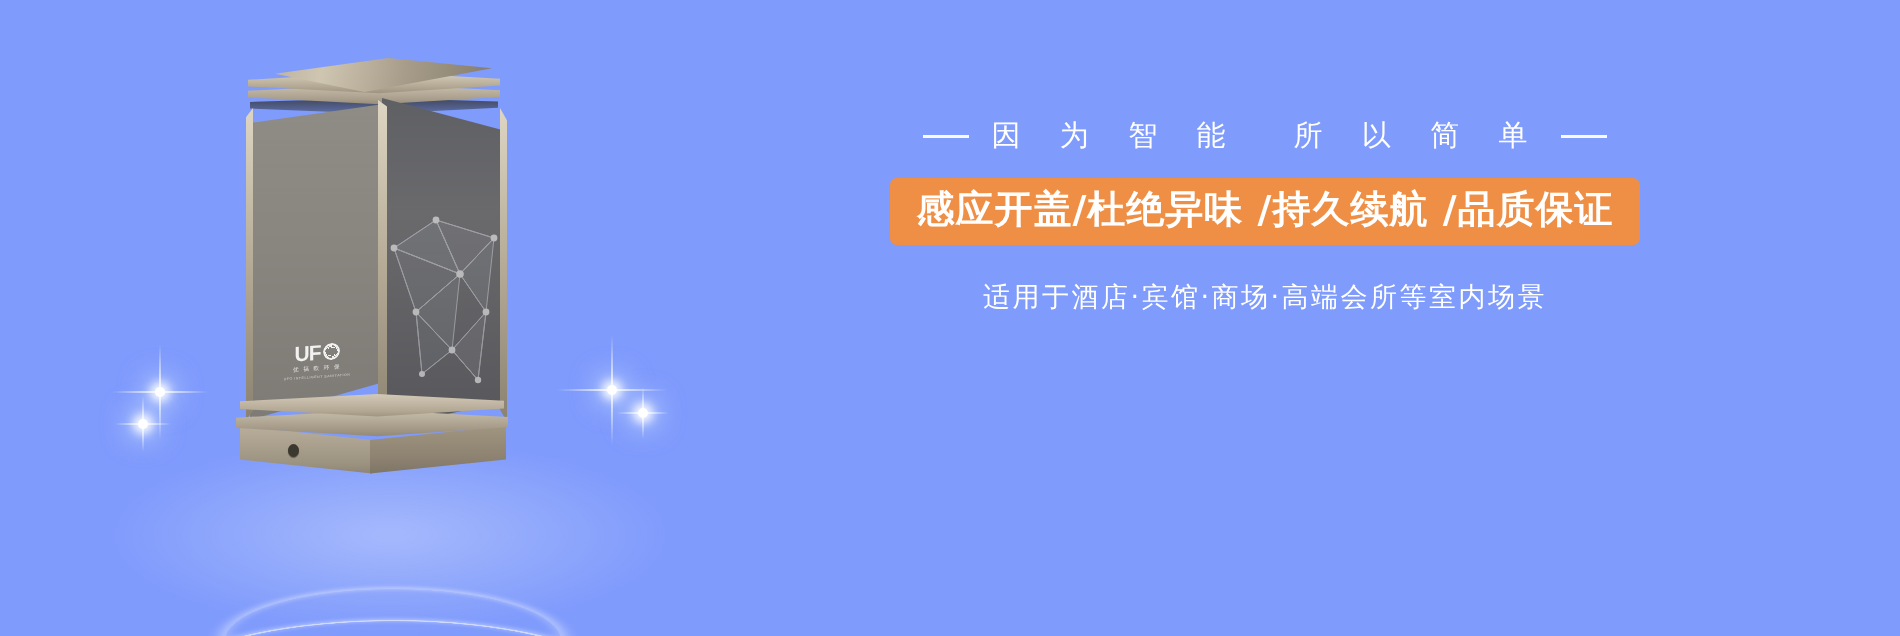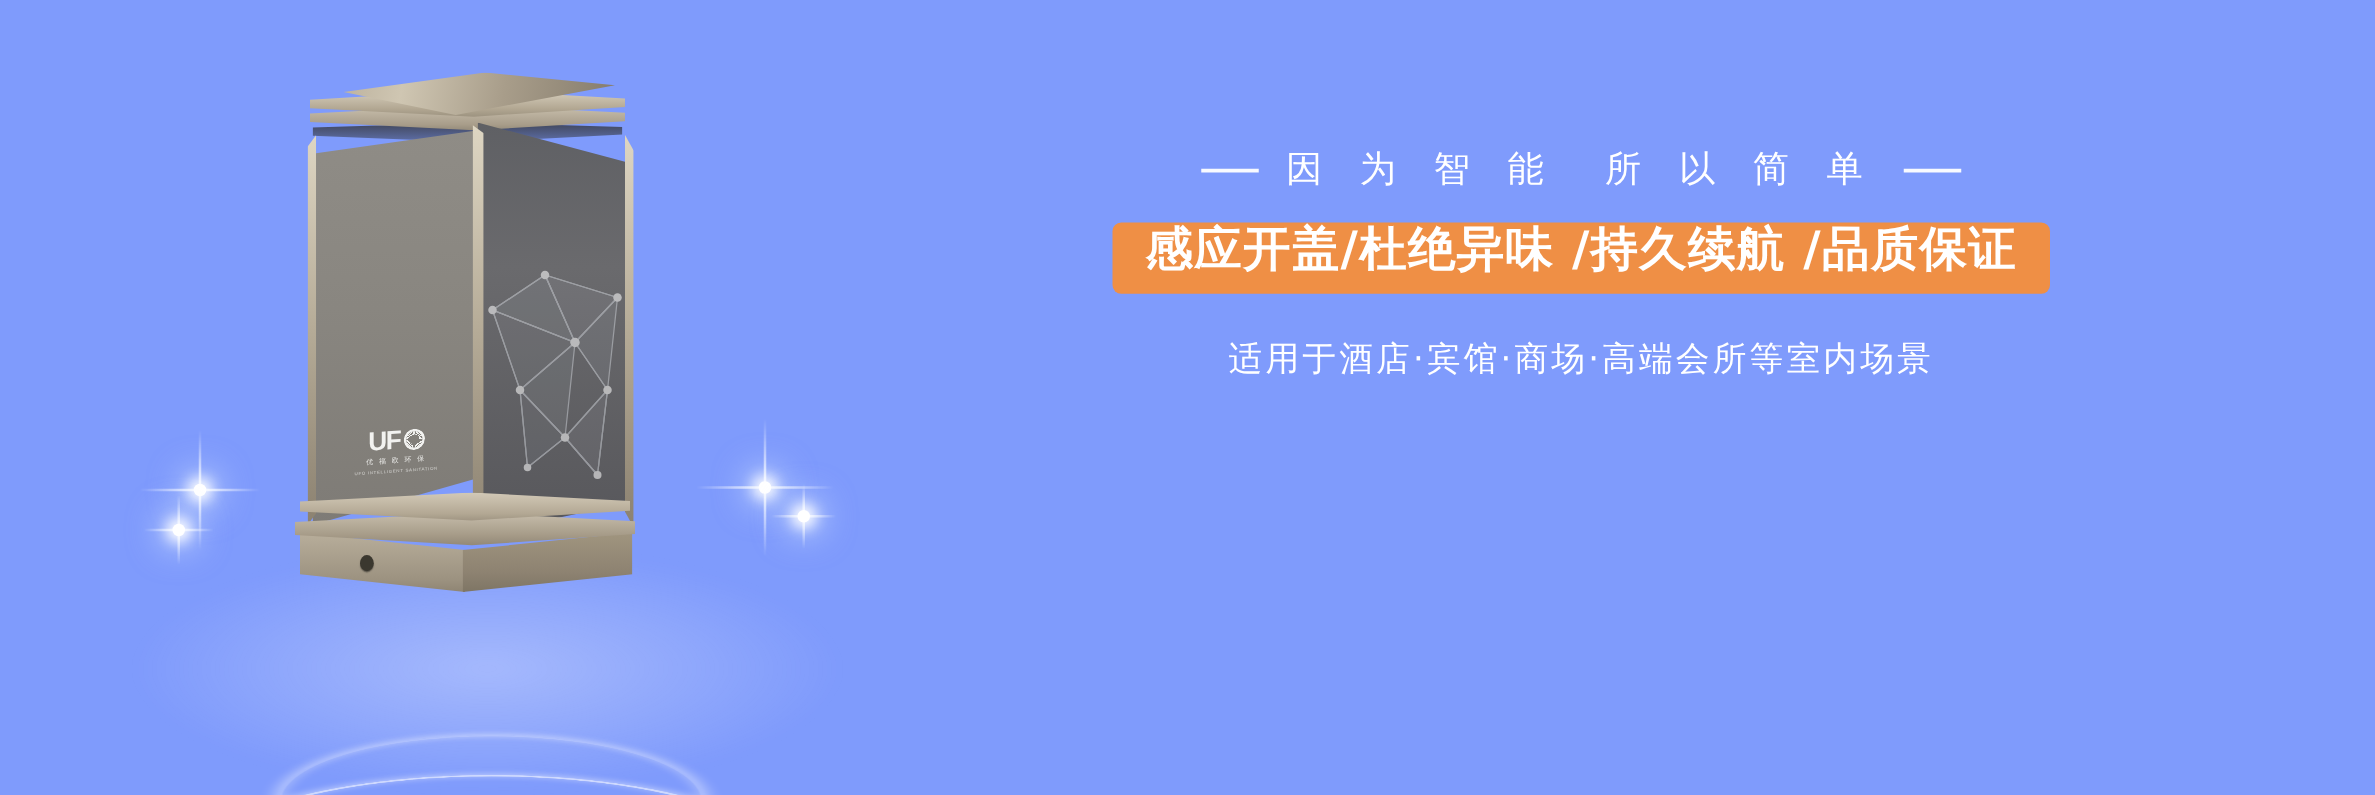--- a/index.html
+++ b/index.html
@@ -194,27 +194,27 @@
       0 0 26px rgba(110,205,245,.55);
   }
   #subline{
     margin-top:20px;
     display:flex;align-items:center;justify-content:center;gap:22px;
     color:#ffffff;
   }
   .dash{display:inline-block;width:46px;height:3px;background:#ffffff;opacity:.95;}
   #subline-text{
     font-size:29px;letter-spacing:11px;font-weight:400;
-    font-family:Liberation Sans, sans-serif;
+    font-family:Liberation Mono, monospace;
     white-space:pre;
   }
   #feature-bar{
     margin:22px auto 0;display:inline-block;
     background:#ef8f45;border-radius:7px;
-    padding:0 26px 13px;
+    padding:10px 26px 13px;
   }
   #feature-text{
     font-size:38px;font-weight:700;color:#ffffff;letter-spacing:1px;
     font-family:"DejaVu Sans","Liberation Sans",sans-serif;
     white-space:nowrap;line-height:1.15;
   }
   #scene-line{
     margin-top:34px;
     font-size:27px;color:#ffffff;letter-spacing:2.5px;
     font-family:"DejaVu Sans","Liberation Sans",sans-serif;

